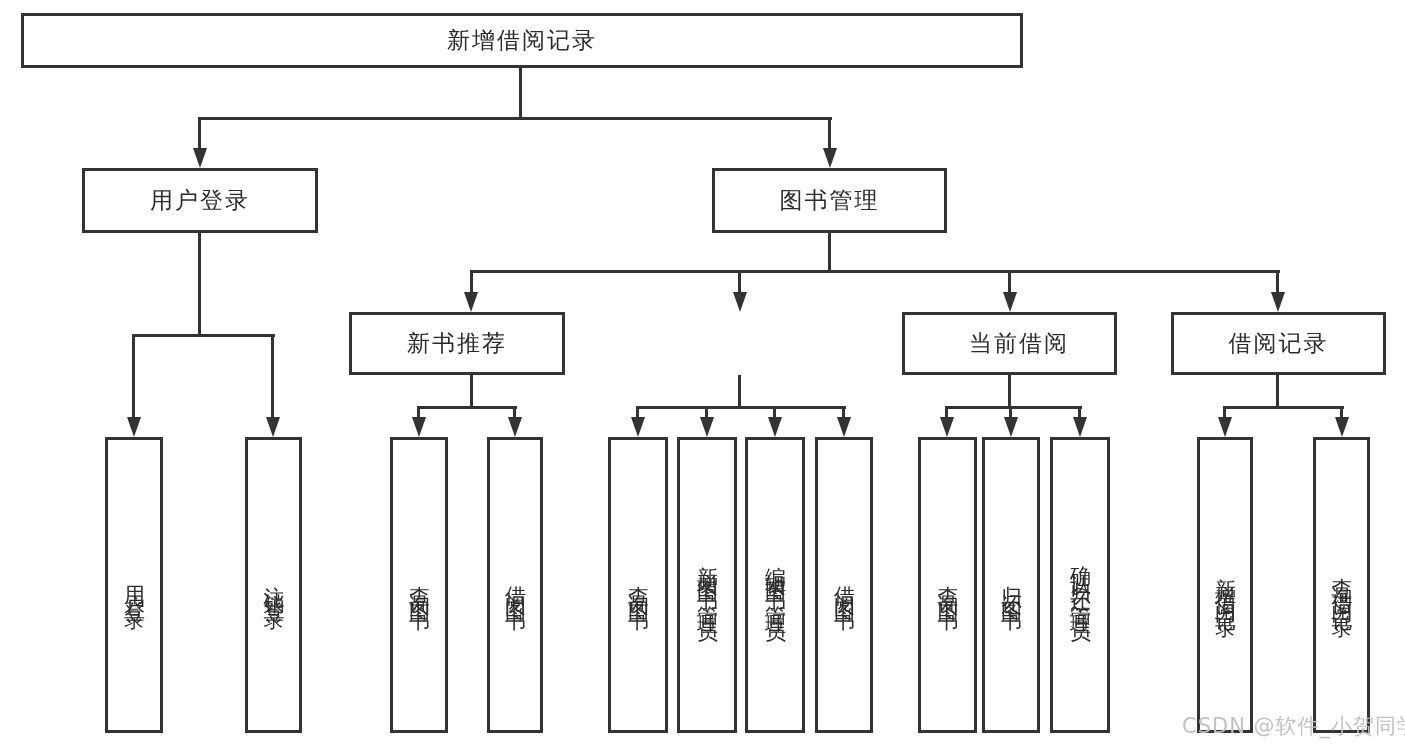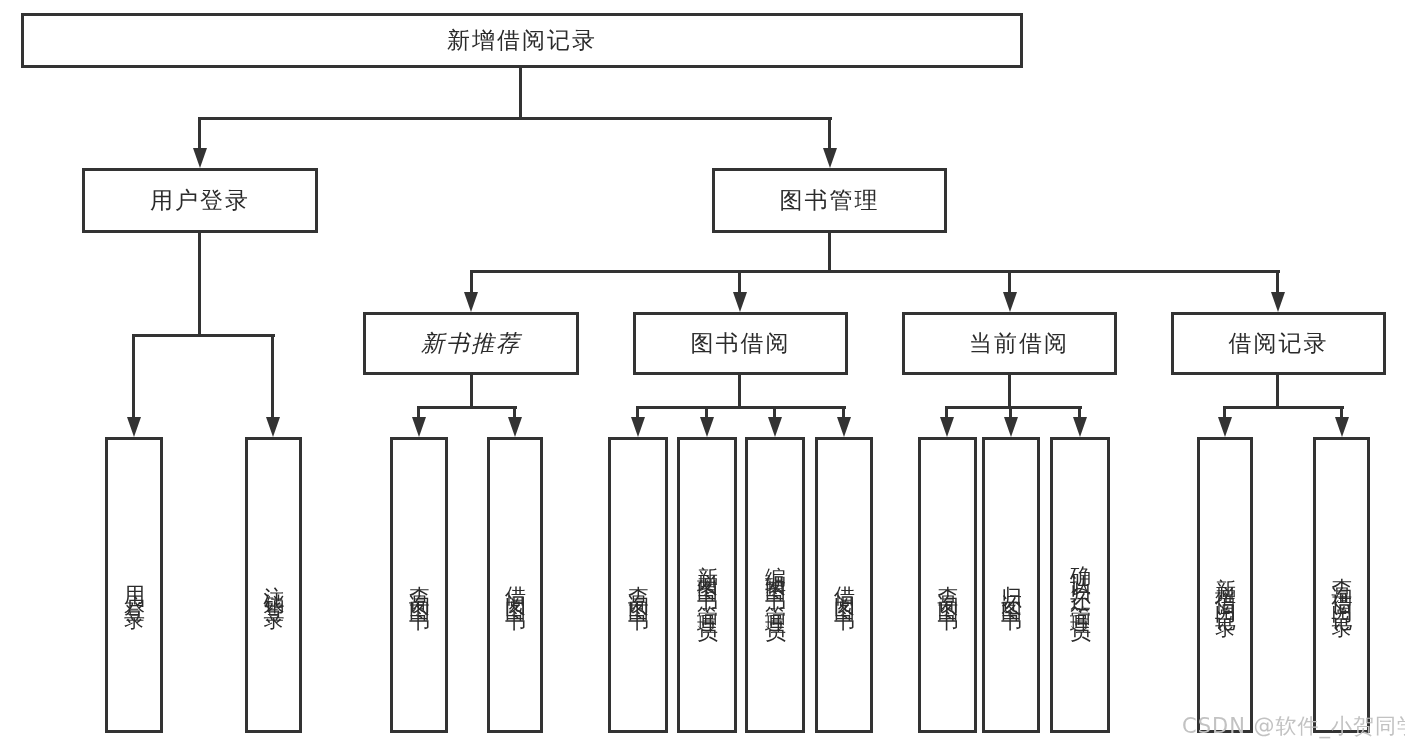--- a/index.html
+++ b/index.html
@@ -60,22 +60,21 @@
   <div class="hline" style="left:470px;top:270px;width:810px;"></div>
   <div class="vline" style="left:470px;top:270px;height:24px;"></div>
   <div class="arrow" style="left:464px;top:292px;"></div>
   <div class="vline" style="left:738px;top:270px;height:24px;"></div>
   <div class="arrow" style="left:733px;top:292px;"></div>
   <div class="vline" style="left:1008px;top:270px;height:24px;"></div>
   <div class="arrow" style="left:1003px;top:292px;"></div>
   <div class="vline" style="left:1276px;top:270px;height:24px;"></div>
   <div class="arrow" style="left:1271px;top:292px;"></div>
 
-  <div class="node" style="left:363px;top:312px;width:216px;height:63px;font-style:italic;">新书推荐</div>
-  <div class="node" style="left:633px;top:312px;width:215px;height:63px;">图书借阅</div>
+  <div class="node" style="left:349px;top:312px;width:216px;height:63px;">新书推荐</div>
   <div class="node" style="left:902px;top:312px;width:215px;height:63px;padding-left:19px;">当前借阅</div>
   <div class="node" style="left:1171px;top:312px;width:215px;height:63px;">借阅记录</div>
 
   <div class="vline" style="left:470px;top:375px;height:33px;"></div>
   <div class="hline" style="left:417px;top:406px;width:100px;"></div>
   <div class="vline" style="left:417px;top:406px;height:13px;"></div>
   <div class="arrow" style="left:412px;top:417px;"></div>
   <div class="vline" style="left:513px;top:406px;height:13px;"></div>
   <div class="arrow" style="left:508px;top:417px;"></div>
 

